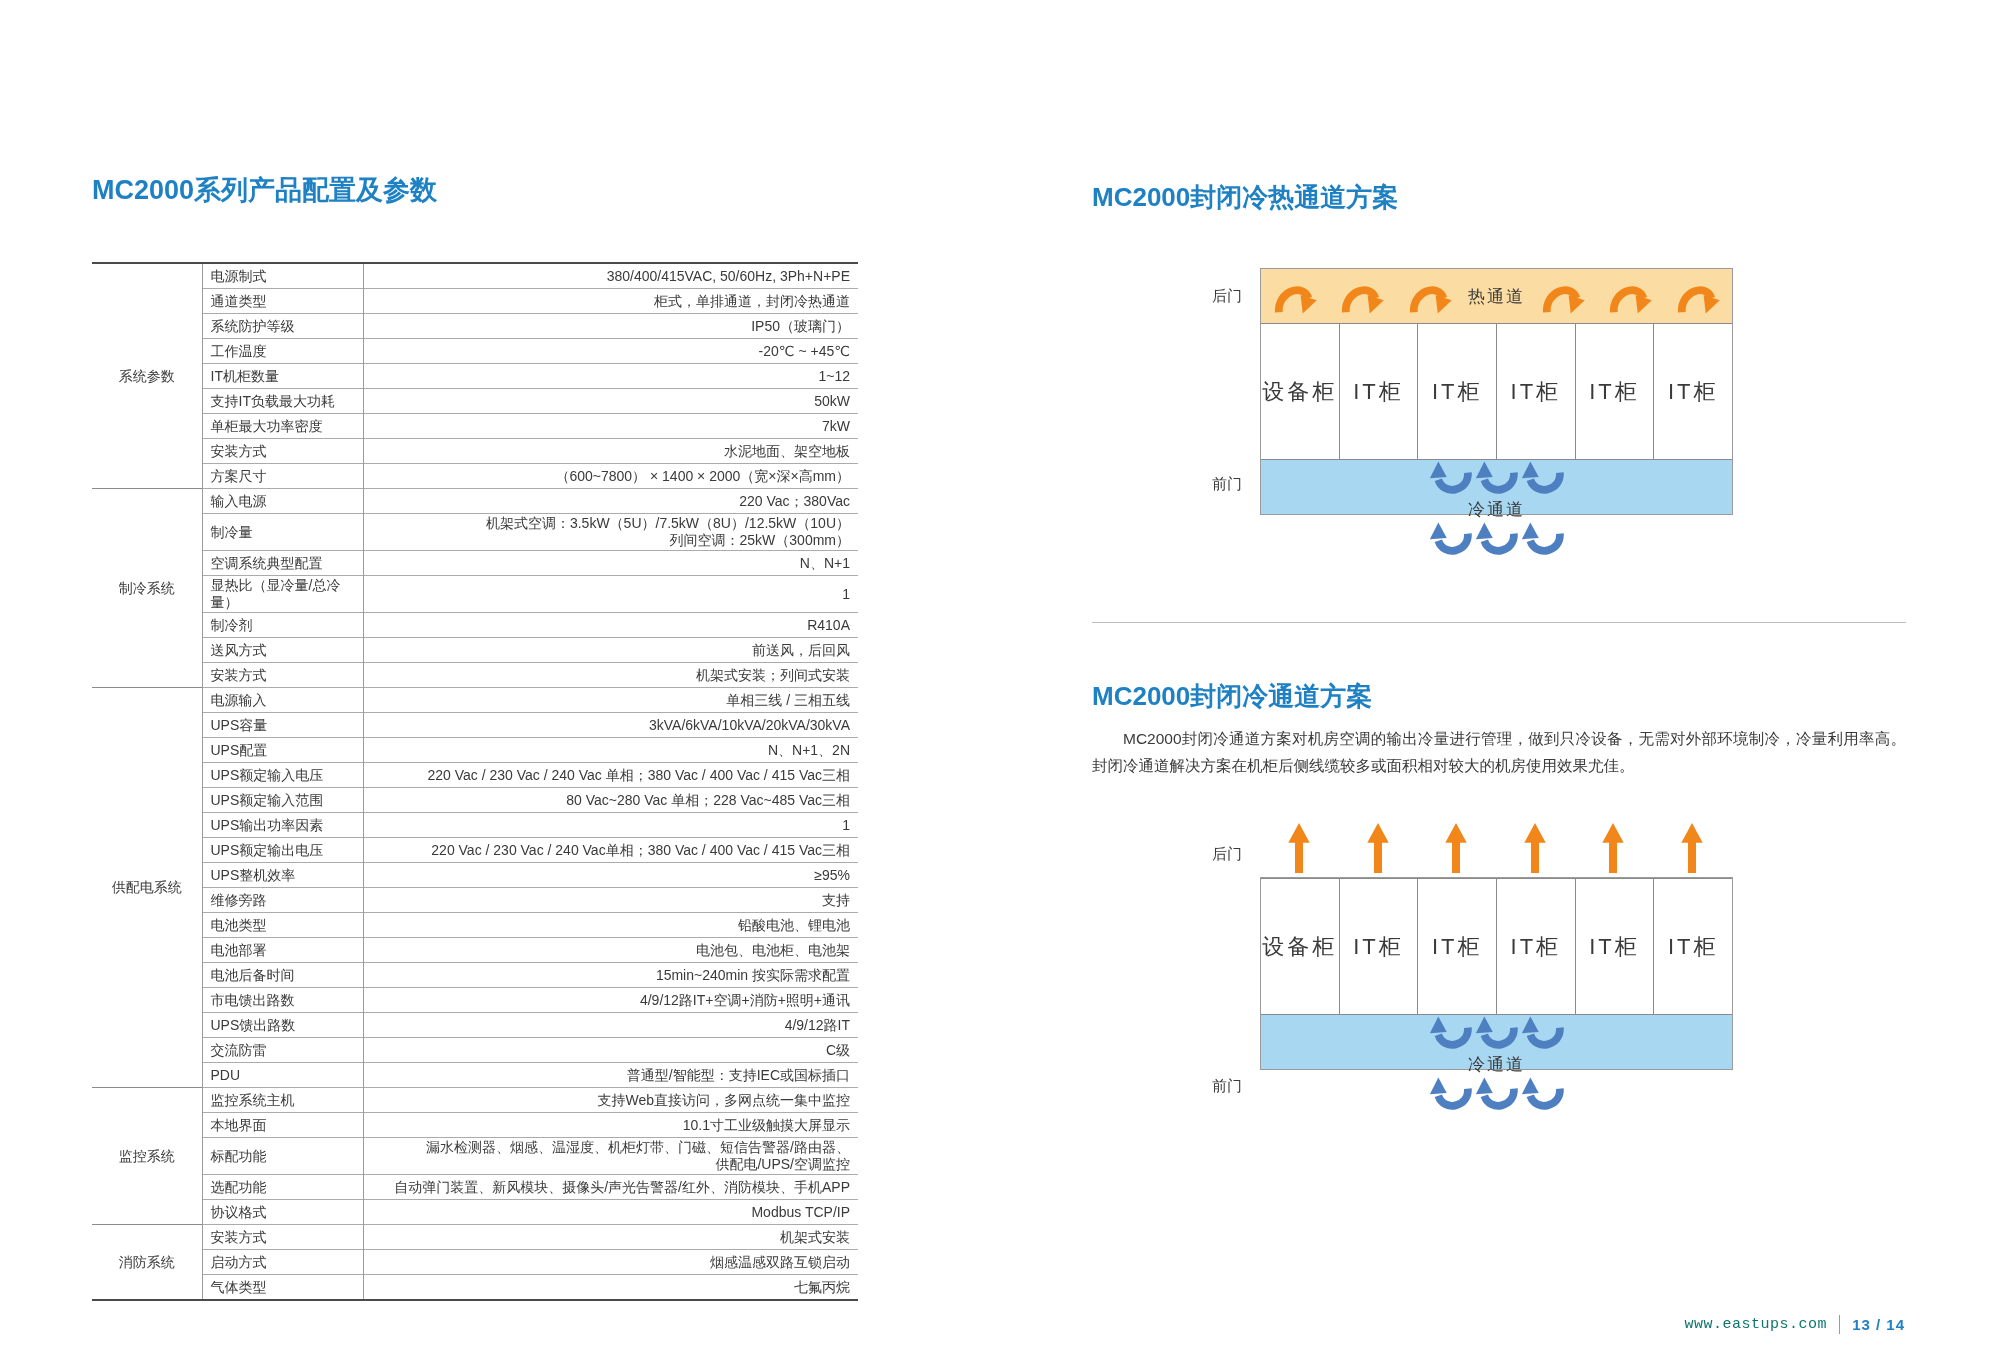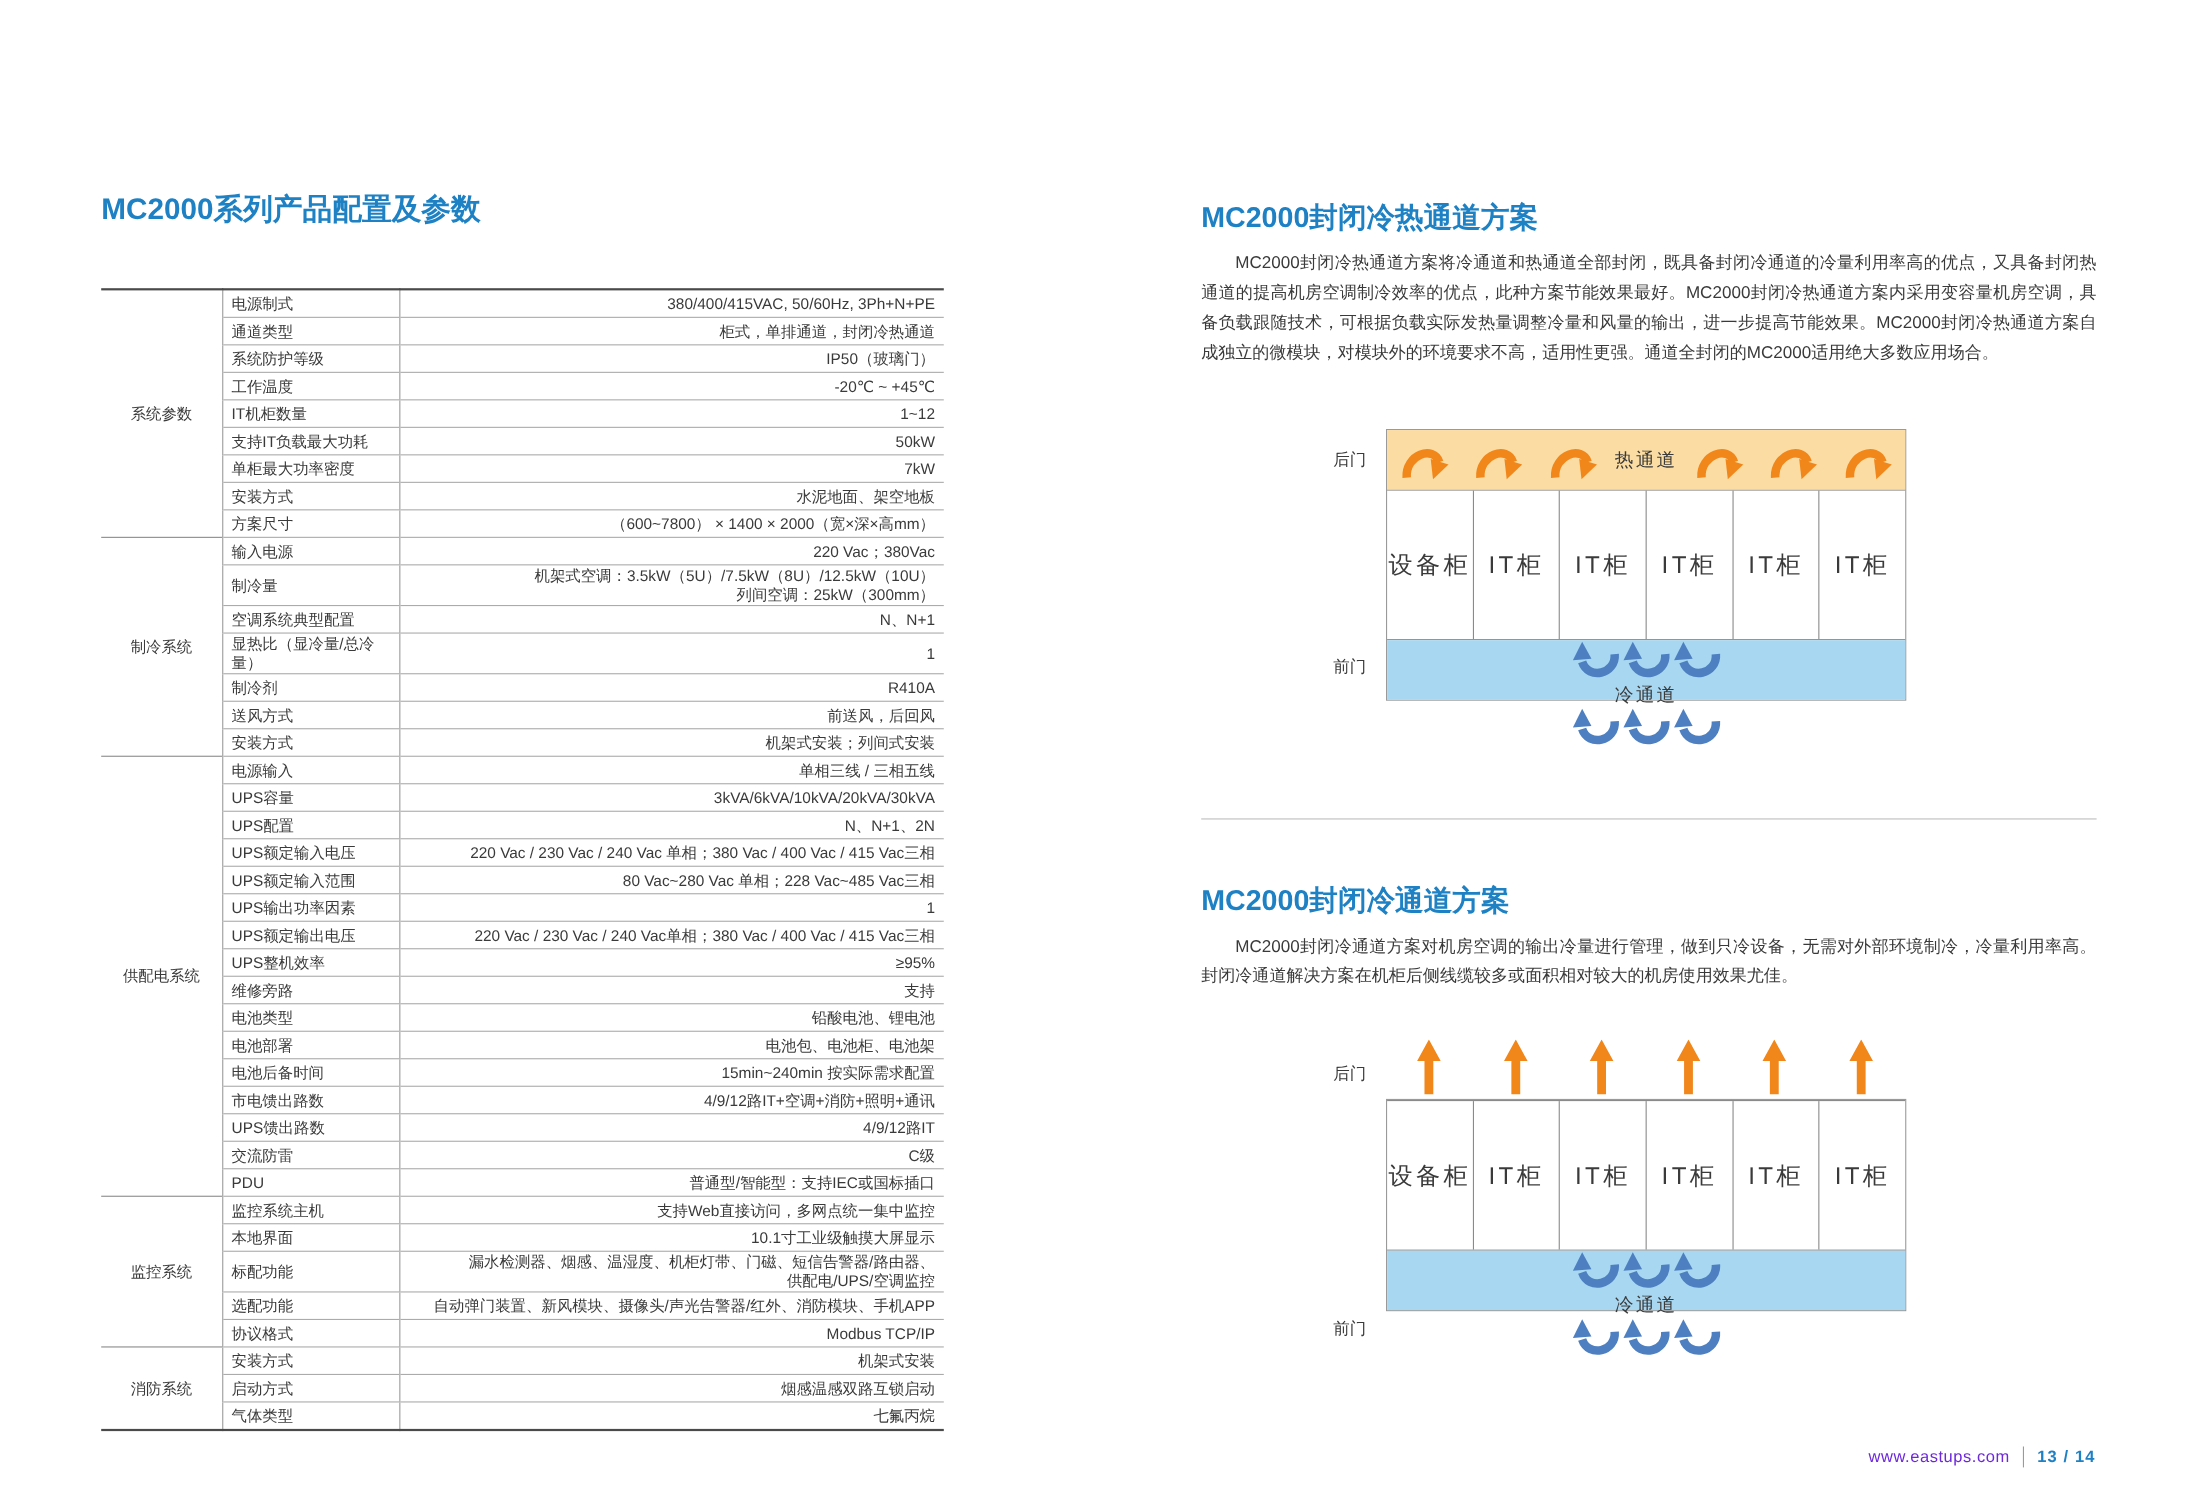--- a/index.html
+++ b/index.html
@@ -42,21 +42,21 @@
   .d1-rear{top:19px;} .d1-front{top:207px;}
   .d2-rear{top:20px;} .d2-front{top:252px;}
   .up-arrows{position:absolute;left:168px;top:0;width:471px;height:48px;
     display:flex;justify-content:space-around;align-items:flex-end;}
   .arrow{display:inline-flex;color:inherit;}
   .hot-arrows{color:var(--hot-arrow);}
   .cold-arrows{color:var(--cold-arrow);}
   .up-arrows{color:var(--hot-arrow);}
   
   .footer{position:absolute;right:95px;bottom:32px;display:flex;align-items:center;font-size:15px;}
-  .footer .site{color:#6d28d9;letter-spacing:.5px;}
+  .footer .site{color:#0f766e;letter-spacing:.5px;font-family:Liberation Mono, monospace;}
   .footer .sep{width:1px;height:19px;background:#9a9a9a;margin:0 12px;}
   .footer .pageno{color:var(--accent);font-weight:bold;letter-spacing:1px;}
 </style>
 </head>
 <body style="--accent: #1e81c4; --hot-band: #fbdca2; --cold-band: #a8d7f2; --hot-arrow: #f1861b; --cold-arrow: #4e80c1;">
 
 <div class="left-col">
   <h1 class="sec-title">MC2000系列产品配置及参数</h1>
   <table class="spec-table" id="spec-table">
     <colgroup>
@@ -232,21 +232,20 @@
           <td class="param-cell">气体类型</td>
           <td class="value-cell">七氟丙烷</td>
         </tr>
       </tbody>
   </table>
 </div>
 
 <div class="right-col">
 
   <h2 class="r-title">MC2000封闭冷热通道方案</h2>
-  <p class="para">MC2000封闭冷热通道方案将冷通道和热通道全部封闭，既具备封闭冷通道的冷量利用率高的优点，又具备封闭热通道的提高机房空调制冷效率的优点，此种方案节能效果最好。MC2000封闭冷热通道方案内采用变容量机房空调，具备负载跟随技术，可根据负载实际发热量调整冷量和风量的输出，进一步提高节能效果。MC2000封闭冷热通道方案自成独立的微模块，对模块外的环境要求不高，适用性更强。通道全封闭的MC2000适用绝大多数应用场合。</p>
 
   <div class="diagram diagram1">
     <span class="door-label d1-rear">后门</span>
     <div class="diag-box">
       <div class="band hot">
         <div class="arrow-group hot-arrows">
             <span class="arrow">
               <svg width="46" height="38" viewBox="0 0 64 54">
                 <path d="M9 50 C7 20 44 8 51 30" fill="none" stroke="currentColor" stroke-width="11"></path>
                 <polygon points="40,26 63,33 43,52" fill="currentColor"></polygon>

